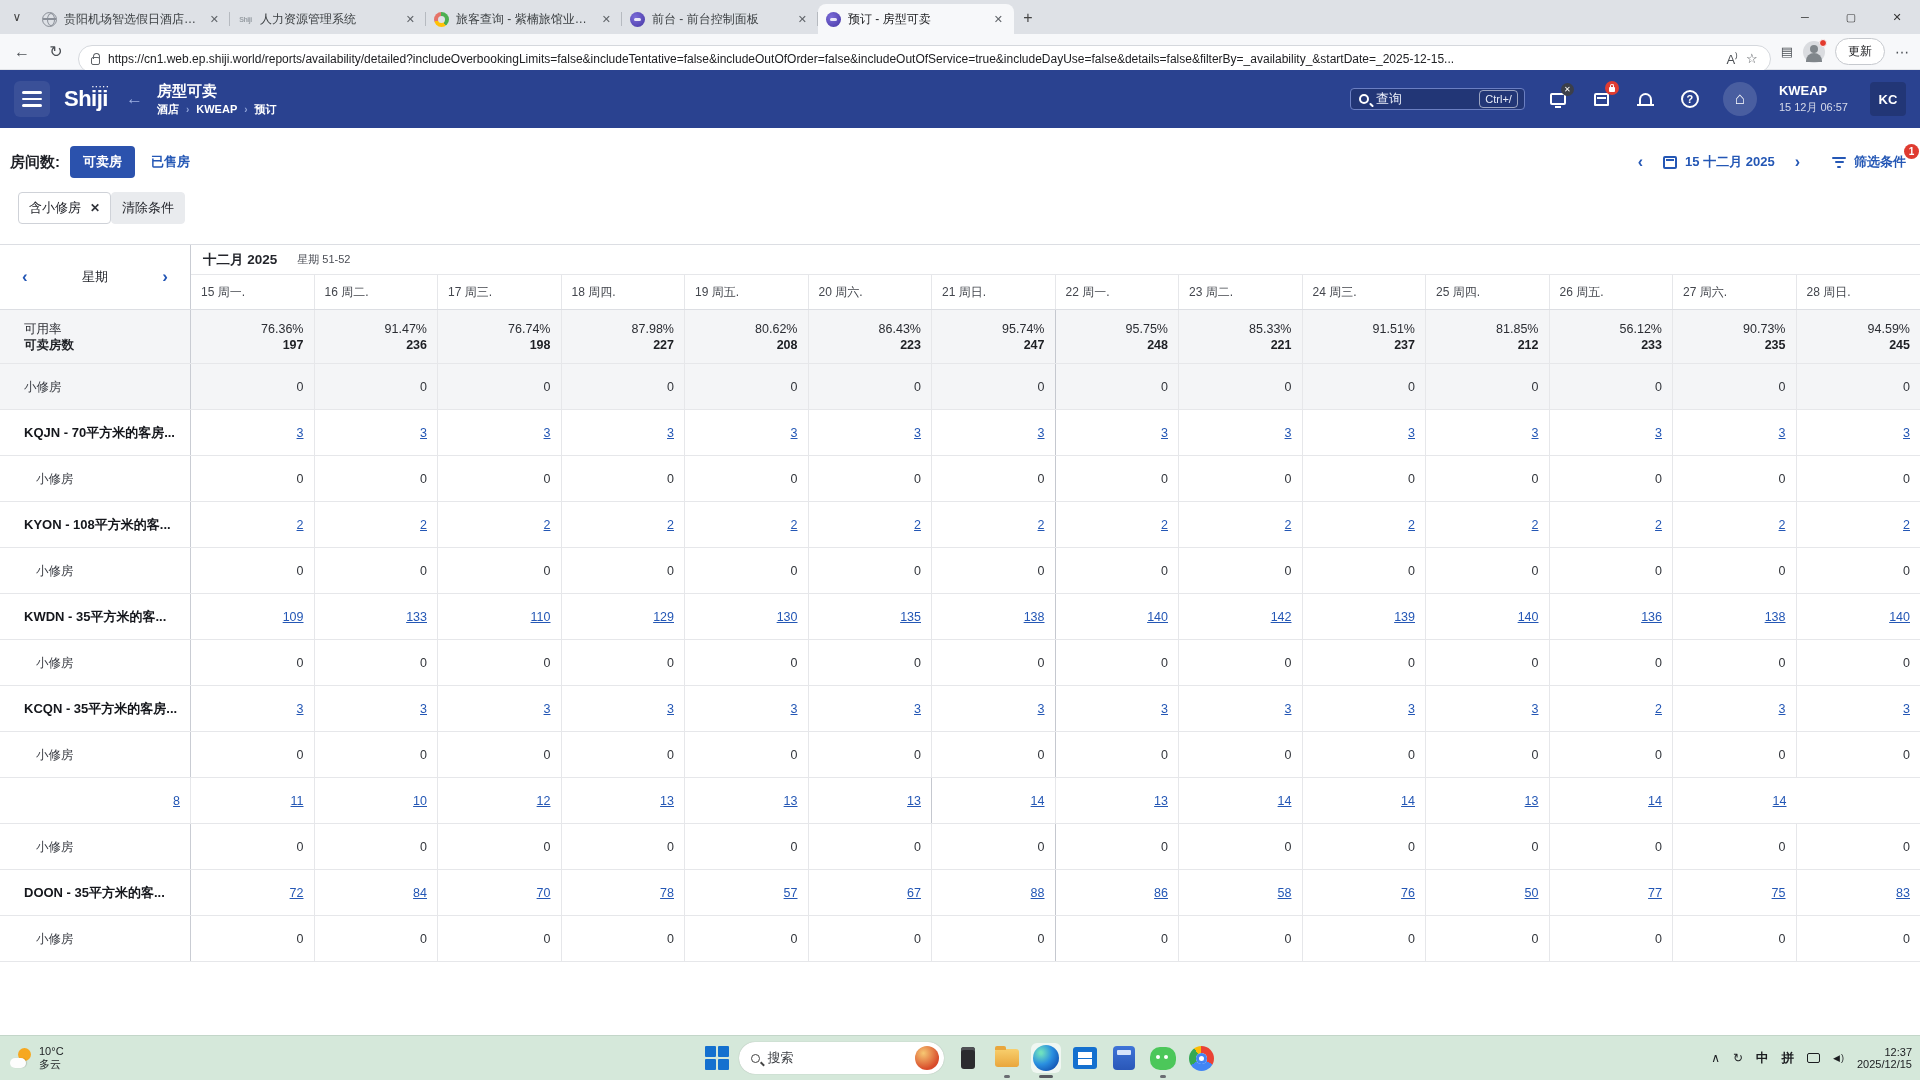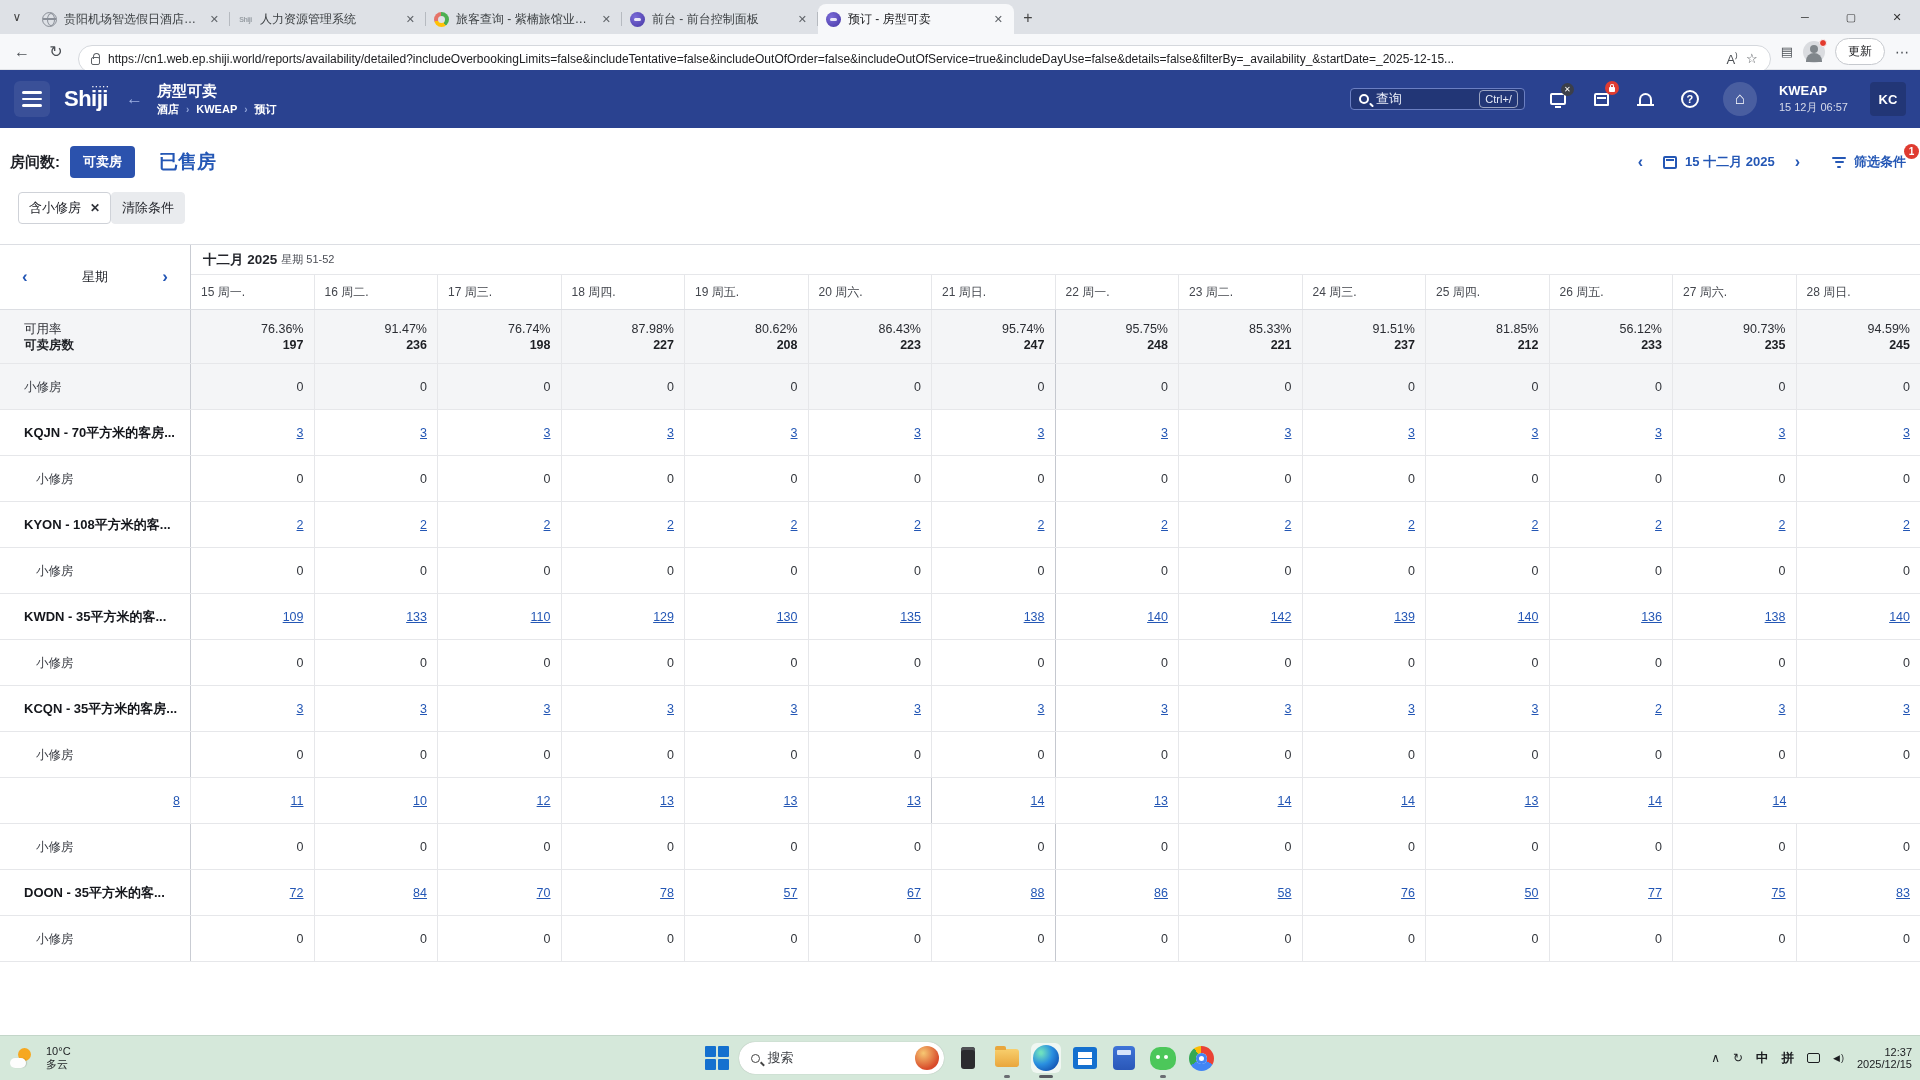--- a/index.html
+++ b/index.html
@@ -76,21 +76,21 @@
   .prop-block { line-height:14px; }
   .prop-name { font-size:13px; font-weight:bold; }
   .prop-date { font-size:11px; color:rgba(255,255,255,.8); margin-top:2px; }
   .user-chip { width:36px; height:34px; border-radius:4px; background:rgba(0,0,0,.18); display:flex; align-items:center; justify-content:center; font-size:13px; font-weight:bold; }
 
   
   .content { flex:1; background:#fff; position:relative; }
   .frow1 { display:flex; align-items:center; margin:18px 14px 0 10px; }
   .rooms-label { font-size:15px; font-weight:bold; color:#1e2026; }
   .btn-avail { margin-left:10px; background:#2b52ad; color:#fff; font-size:13px; font-weight:bold; padding:7px 13px; border-radius:4px; }
-  .btn-sold { margin-left:24px; color:#2457b5; font-size:19px; font-weight:bold; }
+  .btn-sold { margin-left:16px; color:#2457b5; font-size:13px; font-weight:bold; }
   .frow1-right { margin-left:auto; display:flex; align-items:center; gap:14px; color:#2457b5; }
   .chev-blue { font-size:16px; font-weight:bold; padding:0 6px; }
   .datebox { display:flex; align-items:center; gap:8px; font-size:13px; font-weight:bold; }
   .cal { width:14px; height:13px; border:2px solid #2457b5; border-radius:2px; position:relative; }
   .cal:before { content:""; position:absolute; left:1px; top:1px; right:1px; height:2px; background:#2457b5; }
   .filterbox { display:flex; align-items:center; gap:8px; font-size:13px; font-weight:bold; position:relative; margin-left:12px; }
   .f-ic { display:flex; flex-direction:column; gap:2.5px; align-items:center; }
   .f-ic i { display:block; height:2px; background:#2457b5; border-radius:1px; }
   .f-ic i:nth-child(1){ width:14px; } .f-ic i:nth-child(2){ width:9px; } .f-ic i:nth-child(3){ width:4px; }
   .f-badge { position:absolute; right:-13px; top:-9px; width:15px; height:15px; border-radius:50%; background:#df3b30; color:#fff; font-size:10px; font-weight:bold; text-align:center; line-height:15px; }
@@ -99,21 +99,21 @@
   .chip .x { font-weight:bold; font-size:12px; color:#30333a; }
   .chip.gray { background:#e9ebee; border-color:#e9ebee; }
 
   
   .av-table { margin-top:20px; border-top:1px solid #dcdee3; font-size:12.5px; }
   .grid-row { display:grid; grid-template-columns:191px repeat(14, 1fr); }
   .t-head-wrap { border-bottom:1px solid #dcdee3; }
   .week-nav { grid-row:span 2; border-right:1px solid #c9ccd3; display:flex; align-items:center; justify-content:space-between; padding:0 22px; }
   .week-nav .wn-label { font-size:13px; color:#24262c; }
   .week-nav .chev { color:#2457b5; font-size:17px; font-weight:bold; }
-  .ghead { grid-column:2 / 16; display:flex; align-items:center; gap:4px; padding-left:12px; height:30px; border-bottom:1px solid #e6e7ea; }
+  .ghead { grid-column:2 / 16; display:flex; align-items:center; gap:20px; padding-left:12px; height:30px; border-bottom:1px solid #e6e7ea; }
   .ghead .month { font-size:13.5px; color:#24262c; font-weight:600; }
   .ghead .weeks { font-size:11px; color:#4a4d55; }
   .thead-cells { grid-column:2 / 16; display:grid; grid-template-columns:repeat(14,1fr); }
   .col-h { height:34px; line-height:34px; padding-left:10px; color:#43464d; font-size:12px; border-right:1px solid #e6e7ea; white-space:nowrap; overflow:hidden; }
   .col-h:last-child { border-right:none; }
   .t-row { border-bottom:1px solid #e6e7ea; }
   .t-row.shaded { background:#f4f5f7; }
   .rlabel { padding-left:24px; display:flex; flex-direction:column; justify-content:center; border-right:1px solid #c9ccd3; line-height:16px; }
   .rlabel.indent { padding-left:36px; }
   .rlabel .l1 { color:#2b2d33; font-size:12.5px; }
@@ -125,21 +125,21 @@
   .cell.wkend { border-right-color:#c5c8cf; }
   .cell .pct { color:#2b2d33; }
   .cell .cnt { color:#1d1f24; font-weight:bold; margin-top:2px; }
   .cell .zero { color:#33363c; }
   .cell a.lnk { color:#2457b5; text-decoration:underline; }
   .row-h { height:46px; }
   .row-sum { height:54px; }
 
   
   .taskbar { height:45px; background:#d5e8da; flex:0 0 auto; position:relative; display:flex; align-items:center; justify-content:center; border-top:1px solid #c3d6c9; }
-  .tb-weather { position:absolute; left:10px; display:flex; align-items:center; gap:14px; }
+  .tb-weather { position:absolute; left:10px; display:flex; align-items:center; gap:7px; }
   .w-icon { width:22px; height:20px; position:relative; }
   .w-icon:before { content:""; position:absolute; left:8px; top:0; width:13px; height:13px; border-radius:50%; background:#f6a821; }
   .w-icon:after { content:""; position:absolute; left:0; bottom:0; width:16px; height:10px; border-radius:6px; background:#fdfdfd; box-shadow:1px 0 1px rgba(0,0,0,.15); }
   .w-text { line-height:11px; font-size:11px; color:#1c1e21; }
   .w-text .cond { margin-top:2px; }
   .tb-center { display:flex; align-items:center; gap:9px; }
   .start { width:26px; height:26px; display:grid; grid-template-columns:11px 11px; grid-template-rows:11px 11px; gap:2px; place-content:center; }
   .start i { background:#1470cf; border-radius:1px; }
   .tb-search { width:205px; height:32px; background:#fff; border-radius:16px; display:flex; align-items:center; padding:0 5px 0 12px; gap:8px; box-shadow:0 0 1px rgba(0,0,0,.3); }
   .tb-search .mag2 { width:9px; height:9px; border:1.8px solid #444; border-radius:50%; position:relative; }

